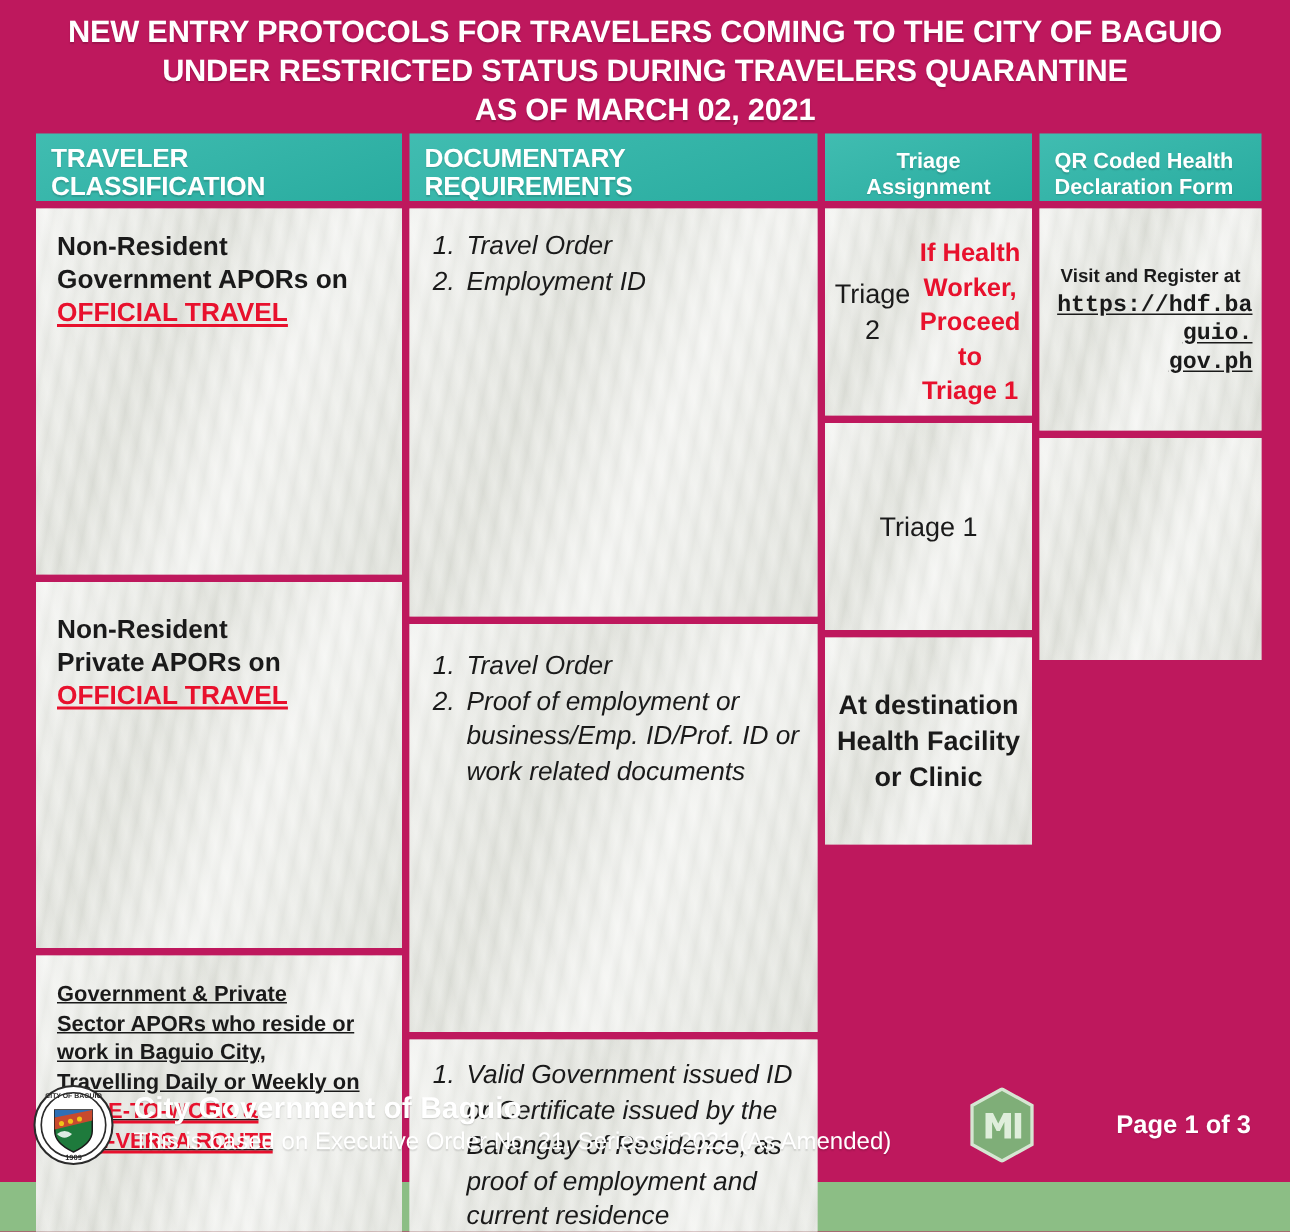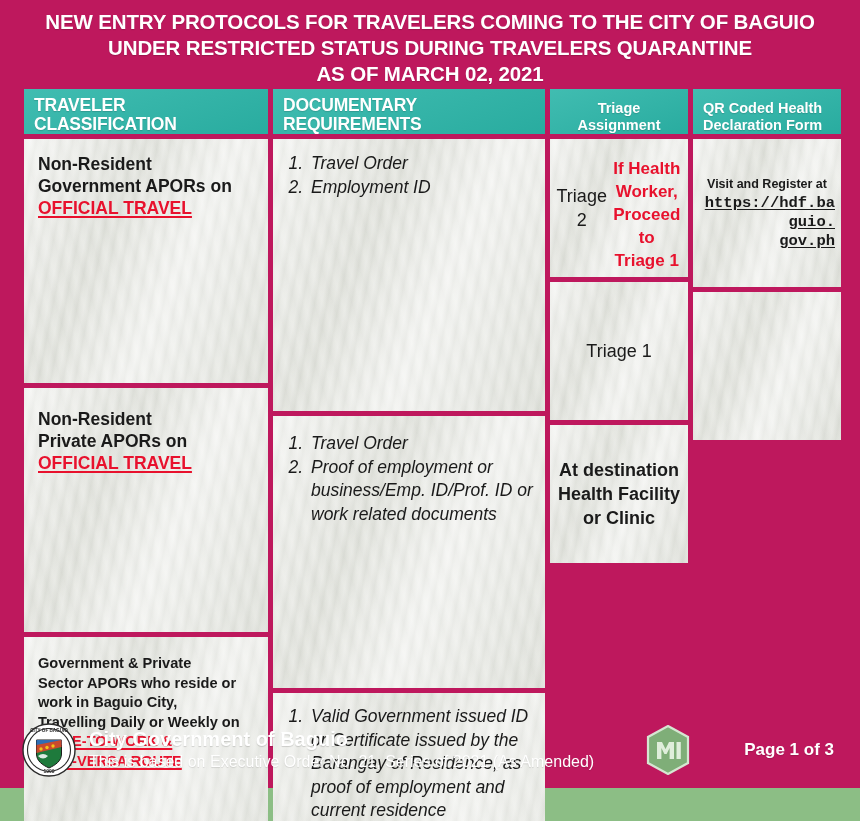--- a/index.html
+++ b/index.html
@@ -106,20 +106,21 @@
 
   .cls-text {
     font-size: 17.5px;
     font-weight: bold;
     line-height: 22px;
     color: #1a1a1a;
   }
   .cls-text.tight {
     font-size: 14.6px;
     line-height: 19.5px;
+    text-decoration: underline;
   }
   .hl {
     color: #e8112d;
     text-decoration: underline;
     text-underline-offset: 2px;
     text-decoration-thickness: 2px;
   }
 
   ol.doc {
     margin: 0;

